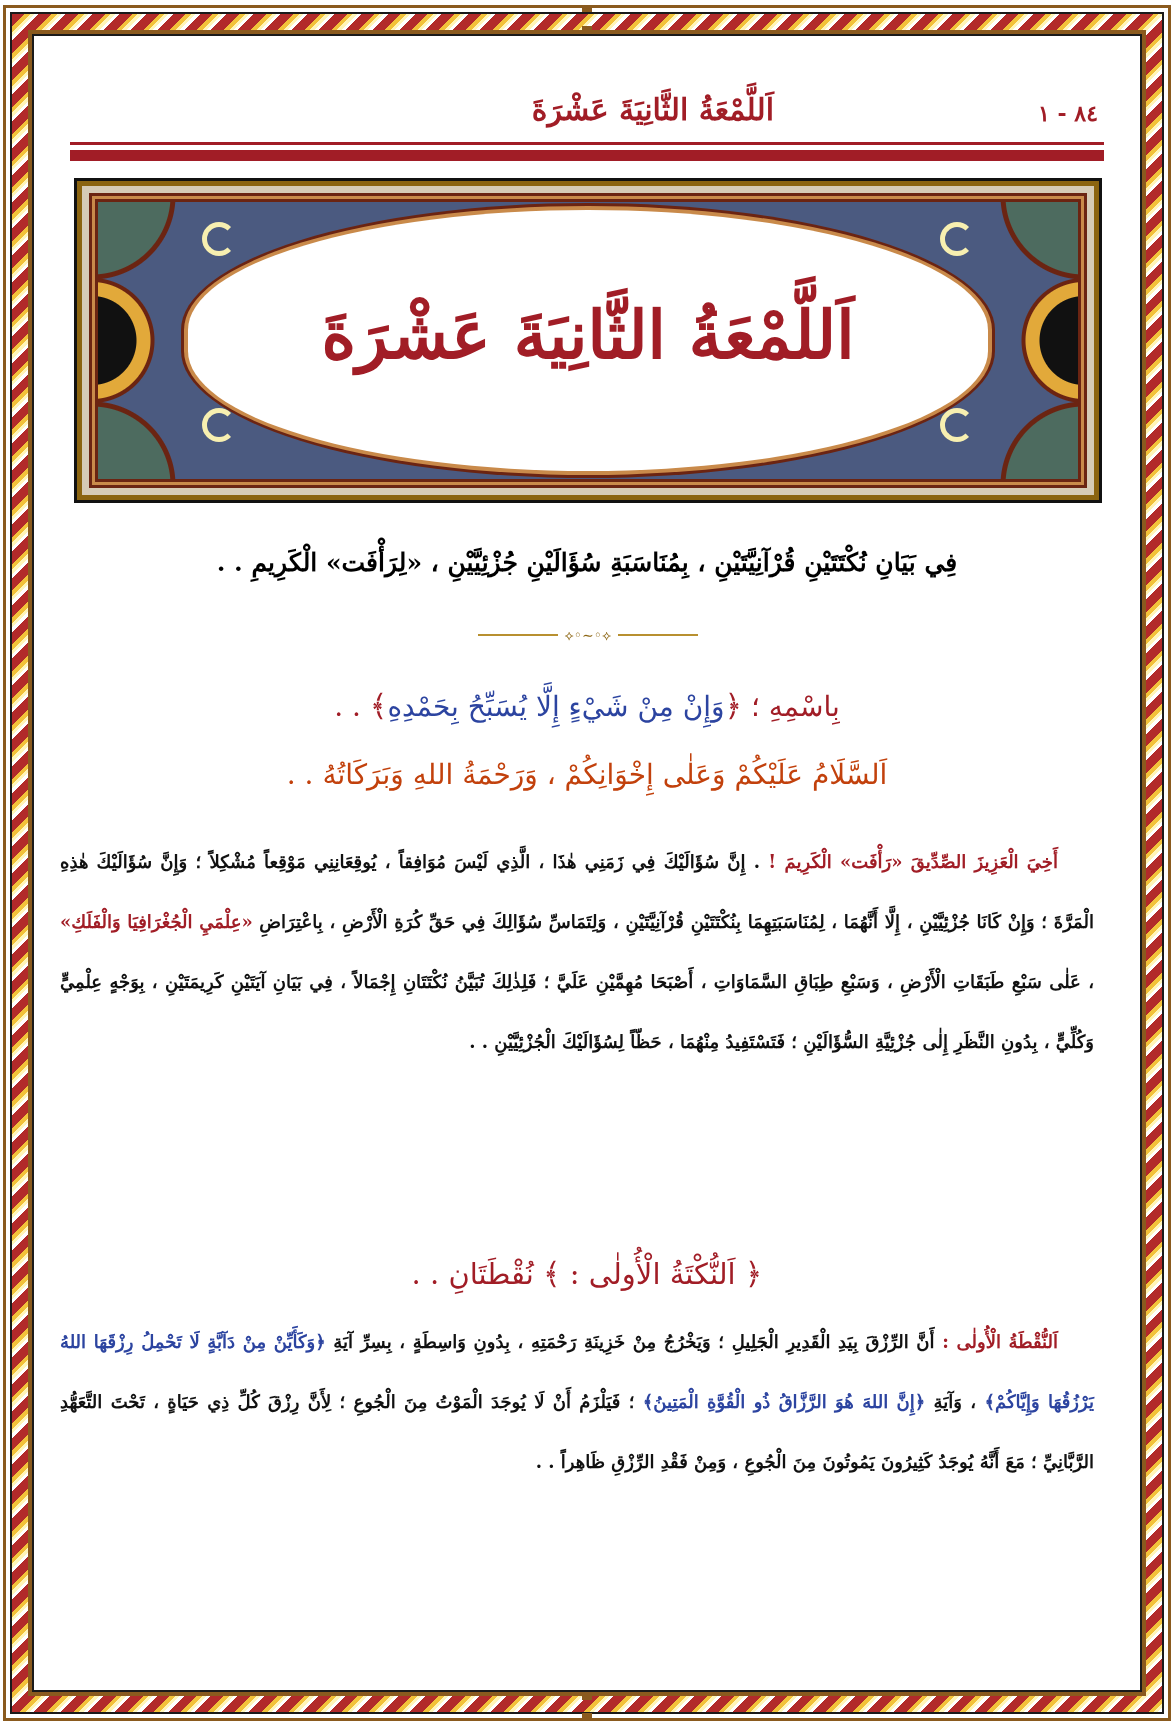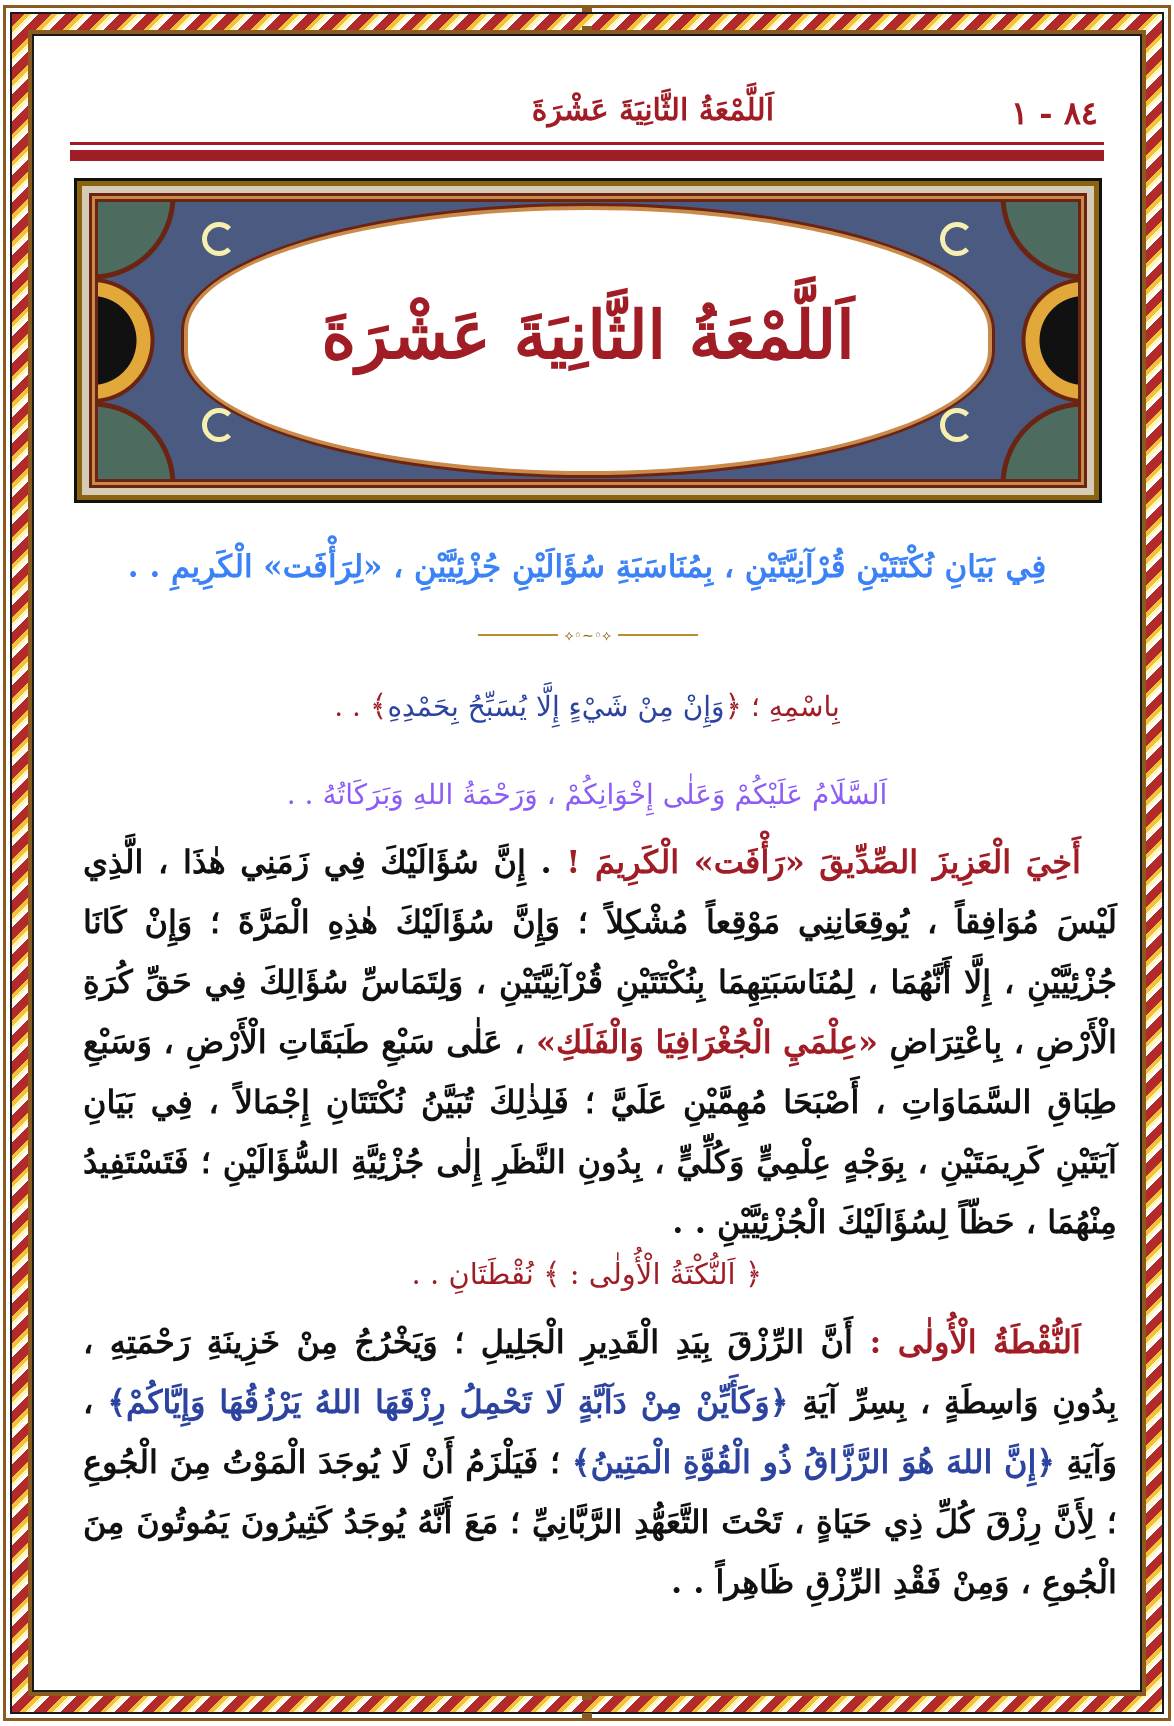--- a/index.html
+++ b/index.html
@@ -27,21 +27,21 @@
   .frame-notch {
     position: absolute; width: 10px; height: 6px; background: #8a5a1e;
   }
 
   
   .running-header {
     position: absolute; left: 70px; top: 88px; width: 1034px; height: 50px;
     display: flex; justify-content: space-between; align-items: center;
     color: #a11d26; font-weight: bold; font-size: 30px;
   }
-  .running-header .page-no { font-size: 32px; padding-right: 6px; }
+  .running-header .page-no { font-size: 22px; padding-right: 6px; }
   .running-header .chapter { position: absolute; right: 330px; top: 4px; }
   .header-rule-thick {
     position: absolute; left: 70px; top: 150px; width: 1034px; height: 11px;
     background: #a11d26;
     border-top: 3px solid #a11d26;
     box-shadow: 0 -5px 0 0 #ffffff, 0 -8px 0 0 #a11d26;
   }
 
   
   .banner {
@@ -78,44 +78,44 @@
     box-shadow: 0 0 0 4px #c98a4a, 0 0 0 7px #6b2412;
   }
   .banner-title {
     position: absolute; left: 0; right: 0; top: 86px; text-align: center;
     color: #a11d26; font-size: 66px; font-weight: bold; line-height: 1.2;
   }
 
   
   .subtitle {
     position: absolute; left: 70px; top: 548px; width: 1034px; text-align: center;
-    color: #3b82f6; font-size: 31px; font-weight: bold;
+    color: #000000; font-size: 25px; font-weight: bold;
   }
   .divider {
     position: absolute; left: 478px; top: 628px; width: 220px; height: 14px;
   }
   .divider .line { position: absolute; top: 6px; height: 2px; background: #b89030; }
   .divider .line.l { left: 0; width: 80px; }
   .divider .line.r { right: 0; width: 80px; }
   .divider .core {
     position: absolute; left: 70px; width: 80px; top: 0; height: 14px; text-align: center;
     color: #8b6410; font-size: 14px; line-height: 14px;
   }
 
   .center-line {
     position: absolute; left: 70px; width: 1034px; text-align: center; font-weight: normal;
     font-size: 28px;
   }
   .basmala { top: 688px; color: #a11d26; }
-  .salam { top: 778px; color: #8b5cf6; }
+  .salam { top: 758px; color: #c2410c; }
   .verse { color: #2c44a0; }
   .orn-bracket { color: #a11d26; font-size: 30px; }
 
   .para {
-    position: absolute; left: 83px; width: 1034px; font-size: 32px; line-height: 60px;
+    position: absolute; left: 60px; width: 1034px; font-size: 18px; line-height: 60px;
     color: #111; text-align: justify; text-align-last: right; font-weight: bold;
   }
   .para .red { color: #a11d26; }
   .para .blue { color: #2c44a0; }
   .p1 { top: 832px; }
   .p1 .indent { display: inline-block; width: 36px; }
 
   .section-head {
     position: absolute; left: 70px; width: 1034px; top: 1256px; text-align: center;
     color: #a11d26; font-size: 29px; font-weight: normal;

